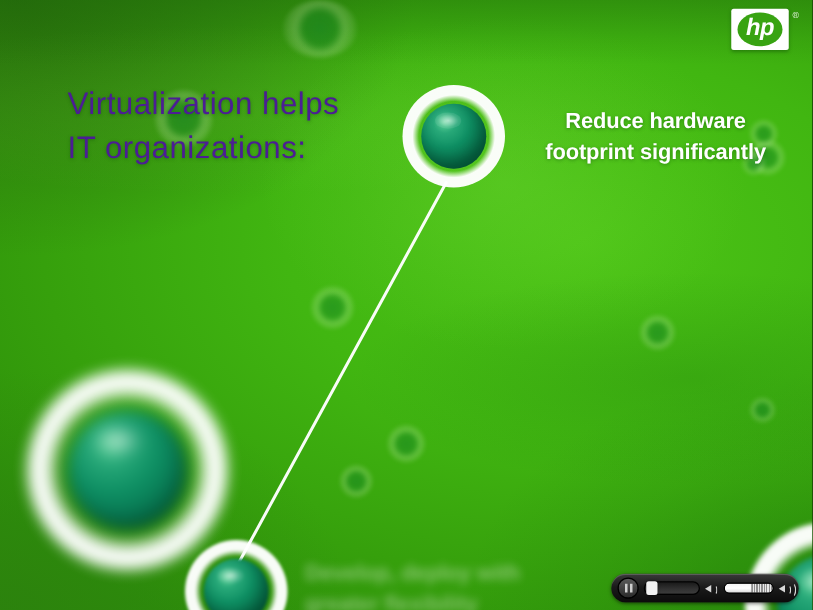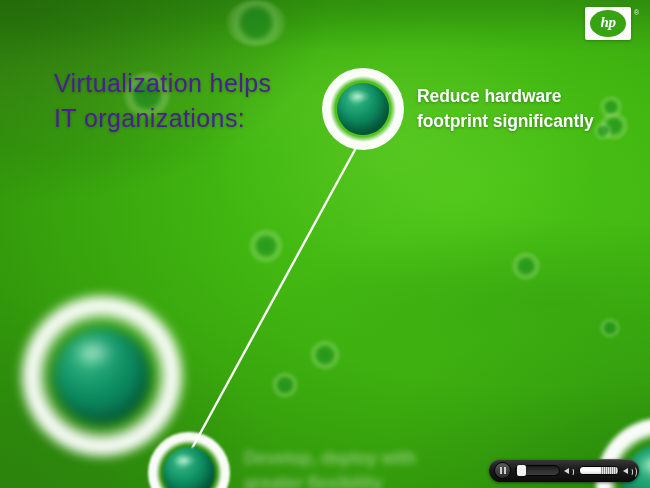--- a/index.html
+++ b/index.html
@@ -149,20 +149,21 @@
     left: 417px;
     top: 84px;
     width: 215px;
     font-size: 17.5px;
     font-weight: bold;
     line-height: 1.42;
     color: #ffffff;
     letter-spacing: -0.1px;
     text-shadow: 0 1px 3px rgba(0,60,0,0.4);
     white-space: pre-line;
+    text-align: center;
   }
   .callout-faded {
     position: absolute;
     left: 244px;
     top: 446px;
     width: 215px;
     font-size: 17.5px;
     font-weight: bold;
     line-height: 1.42;
     color: rgba(255,255,255,0.40);
@@ -192,24 +193,24 @@
     top: 3px;
     width: 36px;
     height: 27px;
     border-radius: 50%;
     background: #38a312;
     display: flex;
     align-items: center;
     justify-content: center;
   }
   #hp-logo .hp-text {
-    font-family: Liberation Serif, serif;
+    font-family: Liberation Sans, sans-serif;
     font-style: italic;
     font-weight: bold;
-    font-size: 15px;
+    font-size: 19px;
     color: #ffffff;
     line-height: 1;
     letter-spacing: -0.5px;
     transform: translateY(-1px);
   }
   #hp-logo .reg {
     position: absolute;
     left: 49px;
     top: 2px;
     font-size: 7px;

